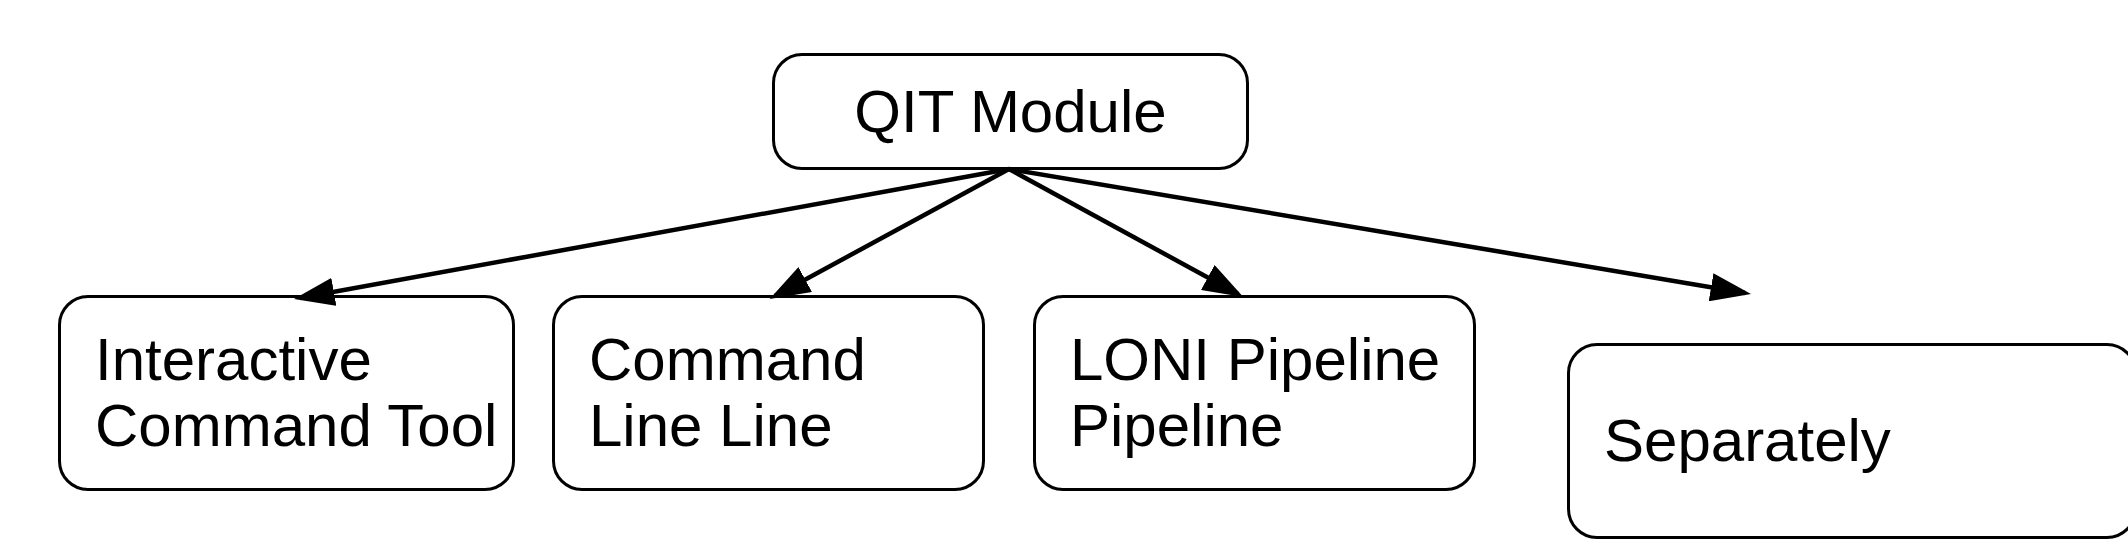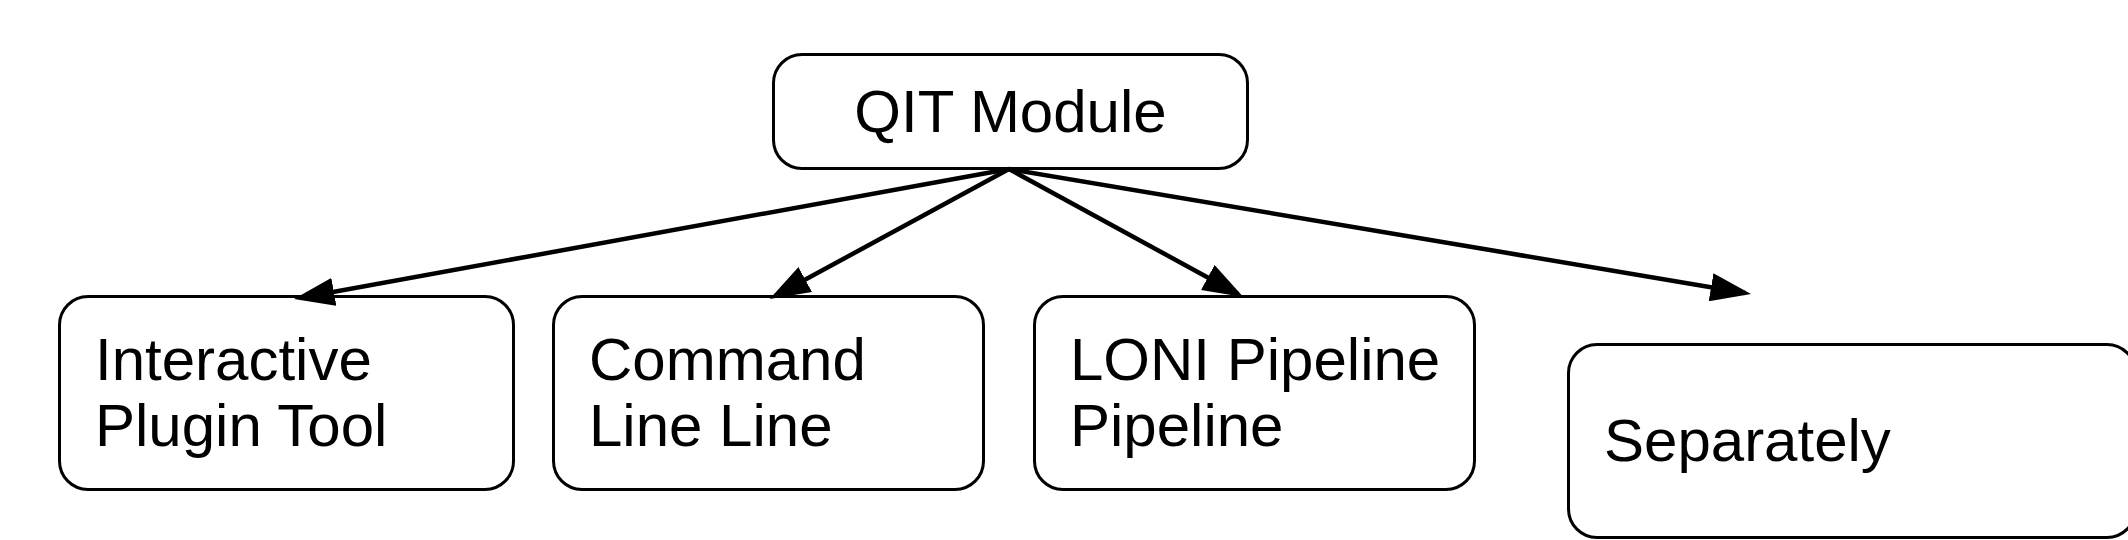--- a/index.html
+++ b/index.html
@@ -71,21 +71,21 @@
 <body>
 
 <div class="canvas">
 
   <div class="node node--root" id="node-root">
     <span>QIT Module</span>
   </div>
 
   <div class="node node--child" id="node-c0">
     <span>Interactive</span>
-    <span>Plugin Tool</span>
+    <span>Command Tool</span>
   </div>
 
   <div class="node node--child" id="node-c1">
     <span>Command</span>
     <span>Line Line</span>
   </div>
 
   <div class="node node--child" id="node-c2">
     <span>LONI Pipeline</span>
     <span>Pipeline</span>

